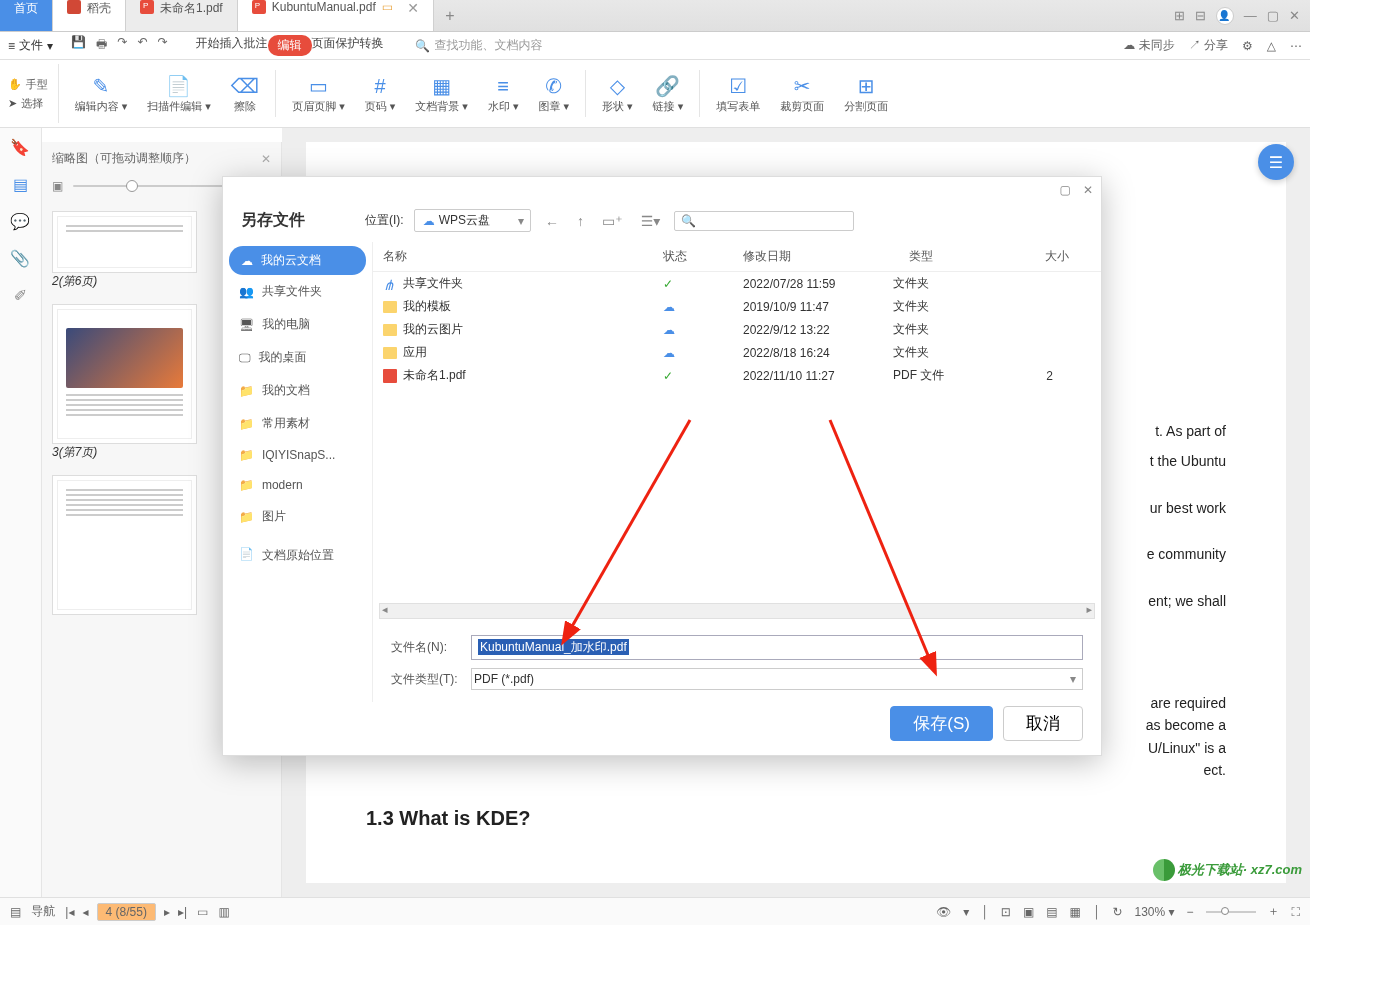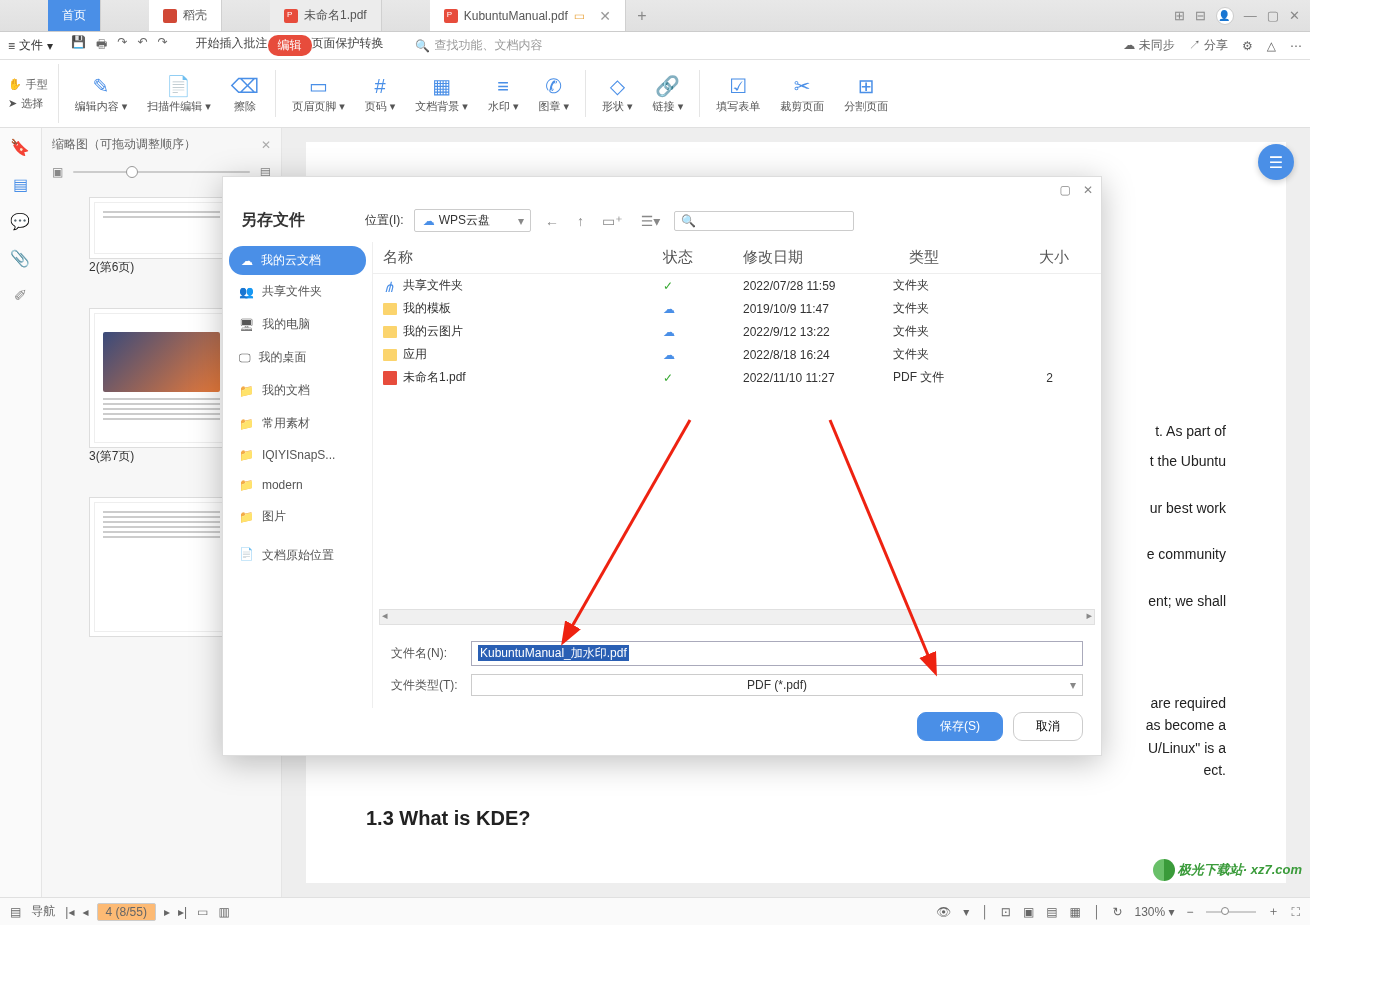--- a/index.html
+++ b/index.html
@@ -1,20 +1,20 @@
 <!DOCTYPE html>
 <html><head>
 <meta charset="utf-8">
 <style>
 * { margin: 0; padding: 0; box-sizing: border-box; font-family: "Microsoft YaHei", -apple-system, sans-serif; }
 body { background: #fff; font-size: 12px; color: #333; overflow: hidden; width: 1310px; height: 925px; position: relative; }
 
 
 .titlebar { height: 32px; background: linear-gradient(#e8e8e8, #e0e0e0); display: flex; align-items: stretch; border-bottom: 1px solid #ccc; }
-.titlebar .tab { display: flex; align-items: center; padding: 0 14px; gap: 6px; border-right: 1px solid #d0d0d0; background: #ececec; font-size: 12px; color: #555; cursor: pointer; margin-left: 48px; }
+.titlebar .tab { display: flex; padding: 0 14px; gap: 6px; border-right: 1px solid #d0d0d0; background: #ececec; font-size: 12px; color: #555; cursor: pointer; }
 .titlebar .tab.home { background: #4a8fe7; color: #fff; }
 .titlebar .tab.app { background: #fff; }
 .titlebar .tab.active { background: #fff; }
 .titlebar .tab .close { margin-left: 8px; color: #999; font-size: 14px; }
 .titlebar .newtab { width: 32px; display: flex; align-items: center; justify-content: center; color: #888; font-size: 16px; cursor: pointer; }
 .titlebar .spacer { flex: 1; }
 .titlebar .winctrl { display: flex; align-items: center; gap: 10px; padding: 0 10px; color: #888; }
 .titlebar .winctrl span { cursor: pointer; font-size: 13px; }
 .wps-icon { width: 14px; height: 14px; background: #d14836; border-radius: 2px; display: inline-block; }
 .pdf-icon { width: 14px; height: 14px; background: #e74c3c; border-radius: 2px; display: inline-block; position: relative; }
@@ -38,26 +38,26 @@
 .ribbon .leftgroup { display:flex; flex-direction:column; justify-content:center; gap:4px; padding-right:10px; border-right:1px solid #e5e5e5; margin-right:6px; font-size:11px; color:#555;}
 .ribbon .leftgroup div { display:flex; align-items:center; gap:4px; cursor:pointer;}
 .ribbon .sep { width:1px; background:#e5e5e5; margin: 6px 6px; }
 
 
 .leftbar { position: absolute; left: 0; top: 128px; width: 42px; bottom: 28px; border-right: 1px solid #e5e5e5; display: flex; flex-direction: column; align-items: center; padding-top: 10px; gap: 18px; color: #888; background:#fafafa;}
 .leftbar span { cursor:pointer; font-size:16px; }
 .leftbar .active { color: #4a8fe7; }
 
 
-.thumb-panel { position: absolute; left: 42px; top: 128px; width: 240px; bottom: 28px; border-right: 1px solid #e5e5e5; background:#f7f7f7; display:flex; flex-direction:column;}
+.thumb-panel { position: absolute; left: 42px; top: 142px; width: 240px; bottom: 28px; border-right: 1px solid #e5e5e5; background:#f7f7f7; display:flex; flex-direction:column;}
 .thumb-head { padding: 8px 10px; display:flex; align-items:center; justify-content:space-between; color:#666; font-size:12px;}
 .thumb-tools { padding: 4px 10px 8px; display:flex; align-items:center; gap:10px; color:#888;}
 .thumb-tools .slider { flex:1; height:2px; background:#ccc; position:relative; border-radius:2px;}
 .thumb-tools .slider::after { content:''; width:10px; height:10px; border-radius:50%; background:#fff; border:1px solid #999; position:absolute; left:30%; top:-5px;}
-.thumbs { flex:1; overflow:auto; padding: 10px; display:flex; flex-direction:column; gap:32px; align-items:center;}
+.thumbs { flex:1; overflow:auto; padding: 10px; display:flex; flex-direction:column; gap:14px; align-items:flex-start;font-style:italic;}
 .thumb { width: 145px; background:#fff; border:1px solid #ddd; padding:4px; display:flex; flex-direction:column; align-items:center;}
 .thumb.selected { border:2px solid #e74c3c; }
 .thumb .page { width:100%; height: 130px; background:#fff; border:1px solid #eee; position:relative; overflow:hidden;}
 .thumb.short .page { height: 52px; }
 .thumb .lines { position:absolute; inset:8px; display:flex; flex-direction:column; gap:3px;}
 .thumb .lines i { height:2px; background:#ccc; display:block;}
 .thumb .img { position:absolute; left:8px; top:18px; right:8px; height:60px; background: linear-gradient(135deg,#3a4a7a,#e87a3a); border-radius:2px;}
 .thumb.short .lines i:nth-child(n+3){display:none;}
 
 
@@ -85,21 +85,21 @@
 .dialog-loc { display:flex; align-items:center; gap:10px; font-size:12px;}
 .dialog-loc .combo { border:1px solid #ccc; padding:2px 40px 2px 8px; border-radius:2px; position:relative; display:flex; align-items:center; gap:4px;}
 .dialog-loc .combo::after{ content:'▾'; position:absolute; right:6px; color:#888;}
 .dialog-loc .navbtn { color:#888; padding:0 4px; cursor:pointer; font-size:14px;}
 .dialog-loc .search { border:1px solid #ccc; border-radius:2px; width:180px; padding:2px 6px; display:flex; align-items:center; gap:4px; color:#aaa;}
 .dialog-body { flex:1; display:flex;}
 .dlg-side { width:150px; border-right:1px solid #eee; padding: 4px 0; display:flex; flex-direction:column;}
 .dlg-side .item { padding:8px 16px; display:flex; align-items:center; gap:8px; font-size:12px; color:#555; cursor:pointer;}
 .dlg-side .item.active { background:#4a8fe7; color:#fff; border-radius: 14px; margin: 0 6px; padding:6px 12px;}
 .dlg-main { flex:1; display:flex; flex-direction:column;}
-.file-head { display:flex; padding: 6px 10px; border-bottom:1px solid #eee; font-size:15px; color:#555;}
+.file-head { display:flex; padding: 6px 10px; border-bottom:1px solid #eee; font-size:12px; color:#555;}
 .file-head span:nth-child(1){width:280px;}
 .file-head span:nth-child(2){width:80px;}
 .file-head span:nth-child(3){width:150px;}
 .file-head span:nth-child(4){width:110px;margin-left:16px;}
 .file-head span:nth-child(5){width:50px; text-align:right;}
 .file-row { display:flex; padding:3px 10px; font-size:12px; align-items:center;}
 .file-row span:nth-child(1){width:280px; display:flex; align-items:center; gap:6px;}
 .file-row span:nth-child(2){width:80px;}
 .file-row span:nth-child(3){width:150px;}
 .file-row span:nth-child(4){width:110px;}
@@ -112,24 +112,24 @@
 .status-cloud{color:#4a8fe7;}
 .hscroll { height:16px; margin:2px 6px 6px; background:#f0f0f0; border:1px solid #e0e0e0; position:relative;}
 .hscroll::before{content:'◂'; position:absolute; left:2px; top:-1px; color:#888; font-size:11px;}
 .hscroll::after{content:'▸'; position:absolute; right:2px; top:-1px; color:#888; font-size:11px;}
 .dlg-bottom { padding: 10px 18px 4px; font-size:12px;}
 .dlg-row { display:flex; align-items:center; gap:10px; margin-bottom:8px;}
 .dlg-row label { width:70px; color:#555;}
 .dlg-input { flex:1; border:1px solid #aab; padding:3px 6px; position:relative;}
 .dlg-input.sel { color:#fff;}
 .dlg-input.sel span { background:#2a5fb4; padding:1px 2px;}
-.dlg-combo { flex:1; border:1px solid #ccc; padding:3px 14px; position:relative;text-align:center;}
+.dlg-combo { flex:1; border:1px solid #ccc; padding:3px 2px; position:relative;}
 .dlg-combo::after{content:'▾'; position:absolute; right:6px; color:#888;}
 .dlg-buttons { display:flex; justify-content:flex-end; gap:10px; padding: 4px 18px 14px;}
-.dlg-buttons button { padding:5px 22px; border:1px solid #ccc; background:#fff; border-radius:9px; font-size:12px; cursor:pointer;}
+.dlg-buttons button { padding:5px 22px; border:1px solid #ccc; background:#fff; border-radius:4px; font-size:17px; cursor:pointer;}
 .dlg-buttons .primary { background:#4a8fe7; border-color:#4a8fe7; color:#fff;}
 .dlg-side-origin { padding:8px 16px; display:flex; gap:8px; color:#555; border-top:0; margin-top:6px; }
 
 
 .arrow { position:absolute; pointer-events:none; }
 .arrow svg { overflow:visible; }
 
 
 .watermark { position:absolute; right:8px; bottom:44px; font-size:13px; color:#3a9b3a; font-style:italic; font-weight:bold; display:flex; align-items:center; gap:3px;}
 .watermark .logo { width:22px;height:22px;border-radius:50%;background: conic-gradient(#3a9b3a 0 50%, #69c069 0 100%);}

